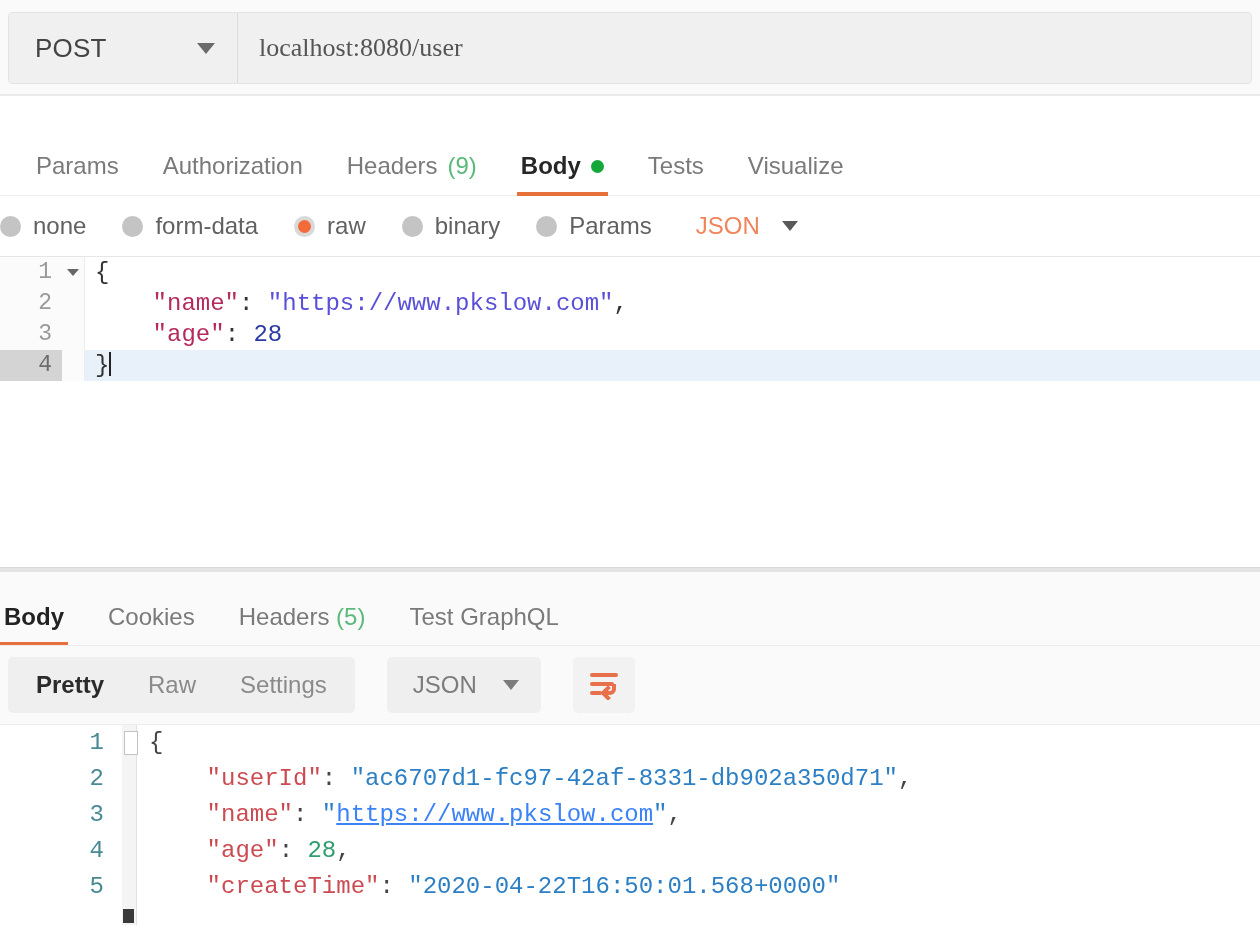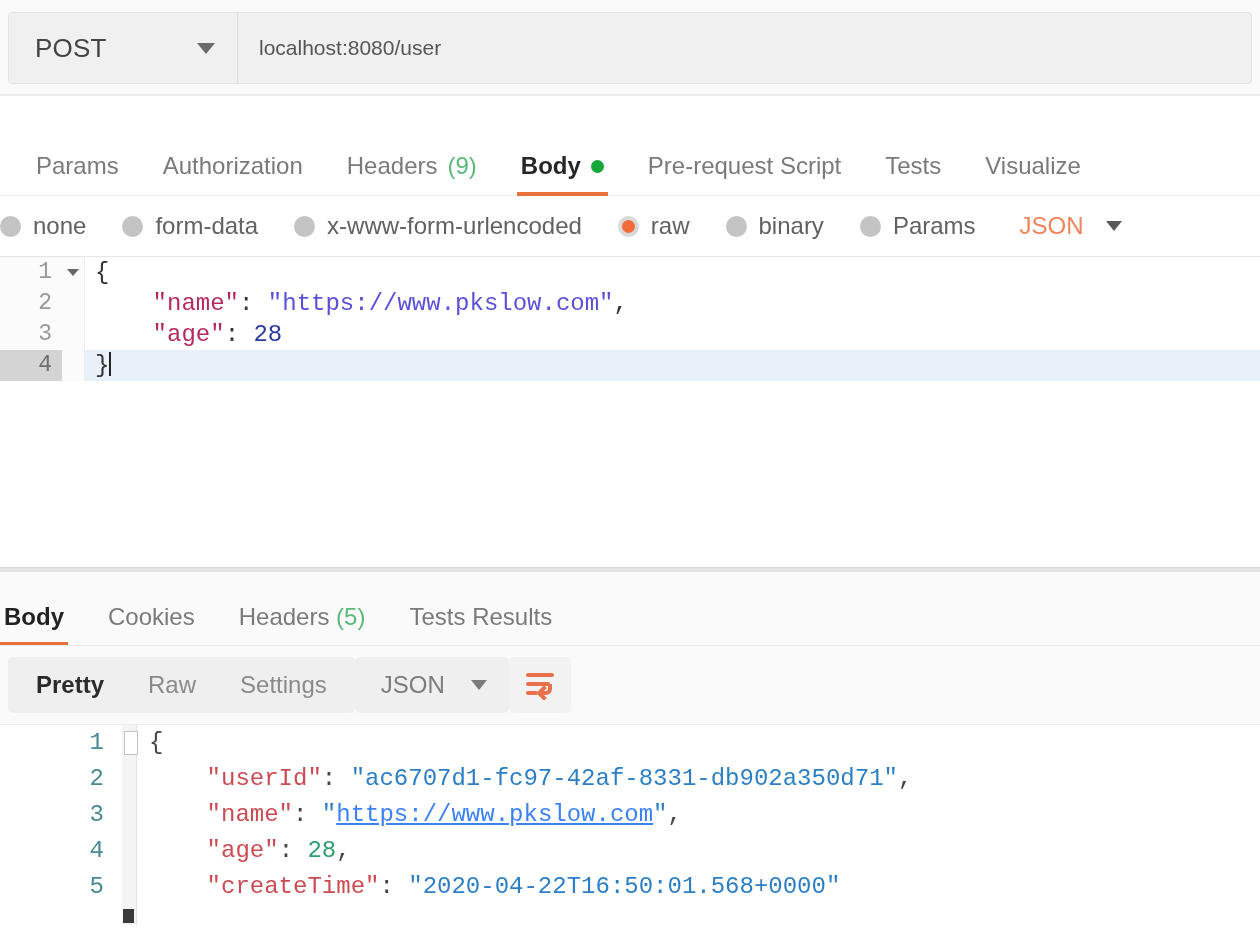--- a/index.html
+++ b/index.html
@@ -68,22 +68,22 @@
     display: flex;
     align-items: center;
     padding-left: 21px;
     background: #f0f0f0;
   }
   .url-input {
     width: 100%;
     border: none;
     outline: none;
     background: transparent;
-    font-family: Liberation Sans, sans-serif;
-    font-size: 21px;
+    font-family: Liberation Serif, serif;
+    font-size: 26px;
     color: #555555;
     padding: 0;
   }
 
   
   .req-tabs {
     height: 100px;
     background: #ffffff;
     display: flex;
     align-items: flex-end;
@@ -309,21 +309,21 @@
     height: 4px;
     background: #e8703a;
   }
 
   .resp-toolbar {
     height: 78px;
     display: flex;
     align-items: center;
     padding-left: 8px;
     box-sizing: border-box;
-    gap: 0;
+    gap: 32px;
     background: #fafafa;
   }
   .seg-group {
     display: flex;
     align-items: center;
     background: #efefef;
     border-radius: 5px;
     height: 56px;
     padding: 0 6px;
   }
@@ -458,42 +458,35 @@
   </div>
   <div class="tab">
     <span>Headers</span>
     <span class="tab-count">(9)</span>
   </div>
   <div class="tab active">
     <span>Body</span>
     <span class="dot-green"></span>
   </div>
   <div class="tab">
-    <span>Pre-request Script</span>
-  </div>
-  <div class="tab">
     <span>Tests</span>
   </div>
   <div class="tab">
     <span>Visualize</span>
   </div>
 </div>
 
 <div class="bodytype-row">
   <div class="radio-opt">
     <span class="radio-circle"></span>
     <span class="radio-label">none</span>
   </div>
   <div class="radio-opt">
     <span class="radio-circle"></span>
     <span class="radio-label">form-data</span>
-  </div>
-  <div class="radio-opt">
-    <span class="radio-circle"></span>
-    <span class="radio-label">x-www-form-urlencoded</span>
   </div>
   <div class="radio-opt">
     <span class="radio-circle selected"></span>
     <span class="radio-label">raw</span>
   </div>
   <div class="radio-opt">
     <span class="radio-circle"></span>
     <span class="radio-label">binary</span>
   </div>
   <div class="radio-opt">
@@ -537,21 +530,21 @@
       <span>Body</span>
     </div>
     <div class="rtab">
       <span>Cookies</span>
     </div>
     <div class="rtab">
       <span>Headers</span>
       <span class="tab-count">(5)</span>
     </div>
     <div class="rtab">
-      <span>Tests Results</span>
+      <span>Test GraphQL</span>
     </div>
   </div>
 
   <div class="resp-toolbar">
     <div class="seg-group">
       <div class="seg active">Pretty</div>
       <div class="seg">Raw</div>
       <div class="seg">Settings</div>
     </div>
     <div class="fmt-select">

